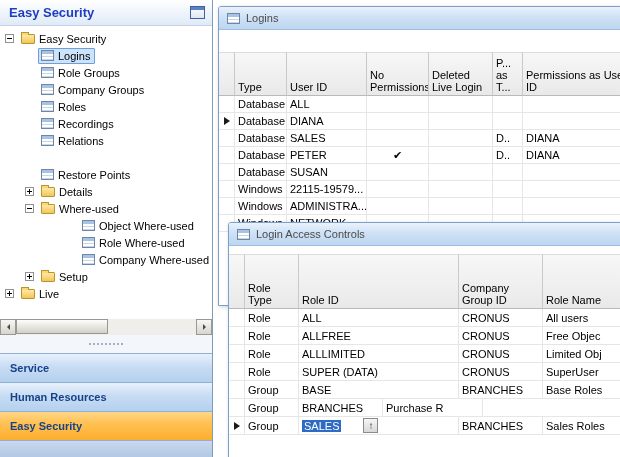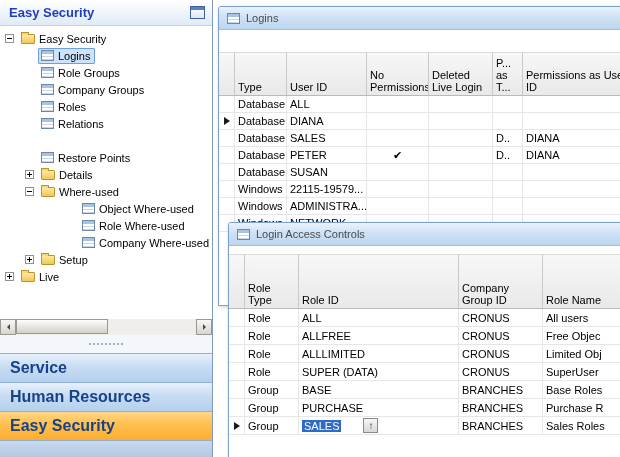--- a/index.html
+++ b/index.html
@@ -40,21 +40,21 @@
   .tri.left{border-right-color:#4a4a4a;margin-left:-3px}
   .tri.right{border-left-color:#4a4a4a;margin-right:-3px}
   .sb-track{flex:1;position:relative;background:#efeeea}
   .sb-thumb{position:absolute;left:0;top:0;width:92px;height:15px;background:linear-gradient(#fdfdfd,#d3d0c8);border:1px solid #9a9890}
 
   .grip{flex:0 0 18px;display:flex;align-items:center;justify-content:center;background:#f3f7fc}
   .grip::before{content:"";width:2px;height:2px;border-radius:50%;background:#8a97ad;
     box-shadow:-16px 0 0 #8a97ad,-12px 0 0 #8a97ad,-8px 0 0 #8a97ad,-4px 0 0 #8a97ad,
     4px 0 0 #8a97ad,8px 0 0 #8a97ad,12px 0 0 #8a97ad,16px 0 0 #8a97ad}
 
-  .navbtn{flex:0 0 29px;display:flex;align-items:center;padding-left:10px;font-size:16px;font-weight:bold;
+  .navbtn{flex:0 0 29px;display:flex;align-items:center;padding-left:10px;font-size:11px;font-weight:bold;
     color:#15428b;background:linear-gradient(#e8f1fc,#c8dcf3 45%,#b4d0ee);border-top:1px solid #8fb0d4;cursor:pointer}
   .navbtn.active{background:linear-gradient(#ffd688,#ffc153 40%,#fdae2e)}
   .nav-strip{flex:1;background:linear-gradient(#c9d9ee,#b3c8e4);border-top:1px solid #8fb0d4}
 
   
   .window{position:absolute;background:#fff;border:1px solid #7ba0cc;border-radius:3px 3px 0 0;
     box-shadow:1px 1px 4px rgba(0,0,0,.18)}
   .titlebar{height:23px;display:flex;align-items:center;gap:6px;padding:0 8px;
     background:linear-gradient(#eaf2fc,#cfe1f5 45%,#bdd6ef);border-bottom:1px solid #9ebde0;
     border-radius:2px 2px 0 0;font-size:11px;color:#4b4b4b}
@@ -131,20 +131,27 @@
         <span class="expander none"></span>
         <span class="ibox">
             <span class="icon-grid"></span>
             <span>Roles</span>
           </span>
       </div>
       <div class="trow lvl1">
         <span class="expander none"></span>
         <span class="ibox">
             <span class="icon-grid"></span>
+            <span>Recordings</span>
+          </span>
+      </div>
+      <div class="trow lvl1">
+        <span class="expander none"></span>
+        <span class="ibox">
+            <span class="icon-grid"></span>
             <span>Relations</span>
           </span>
       </div>
       <div class="trow lvl1">
         <span class="expander none"></span>
       </div>
       <div class="trow lvl1">
         <span class="expander none"></span>
         <span class="ibox">
             <span class="icon-grid"></span>
@@ -361,21 +368,20 @@
         <div class="grow">
           <span class="gc w-sel"></span>
           <span class="gc w-rtype">Group</span>
           <span class="gc w-rid">BASE</span>
           <span class="gc w-cg">BRANCHES</span>
           <span class="gc w-rname">Base Roles</span>
         </div>
         <div class="grow">
           <span class="gc w-sel"></span>
           <span class="gc w-rtype">Group</span>
-          <span class="gc w-rid">PURCHASE</span>
           <span class="gc w-cg">BRANCHES</span>
           <span class="gc w-rname">Purchase R</span>
         </div>
         <div class="grow">
           <span class="gc w-sel">
               <i class="rmk"></i>
             </span>
           <span class="gc w-rtype">Group</span>
           <span class="gc w-rid">
               <span class="selhl">SALES</span>

